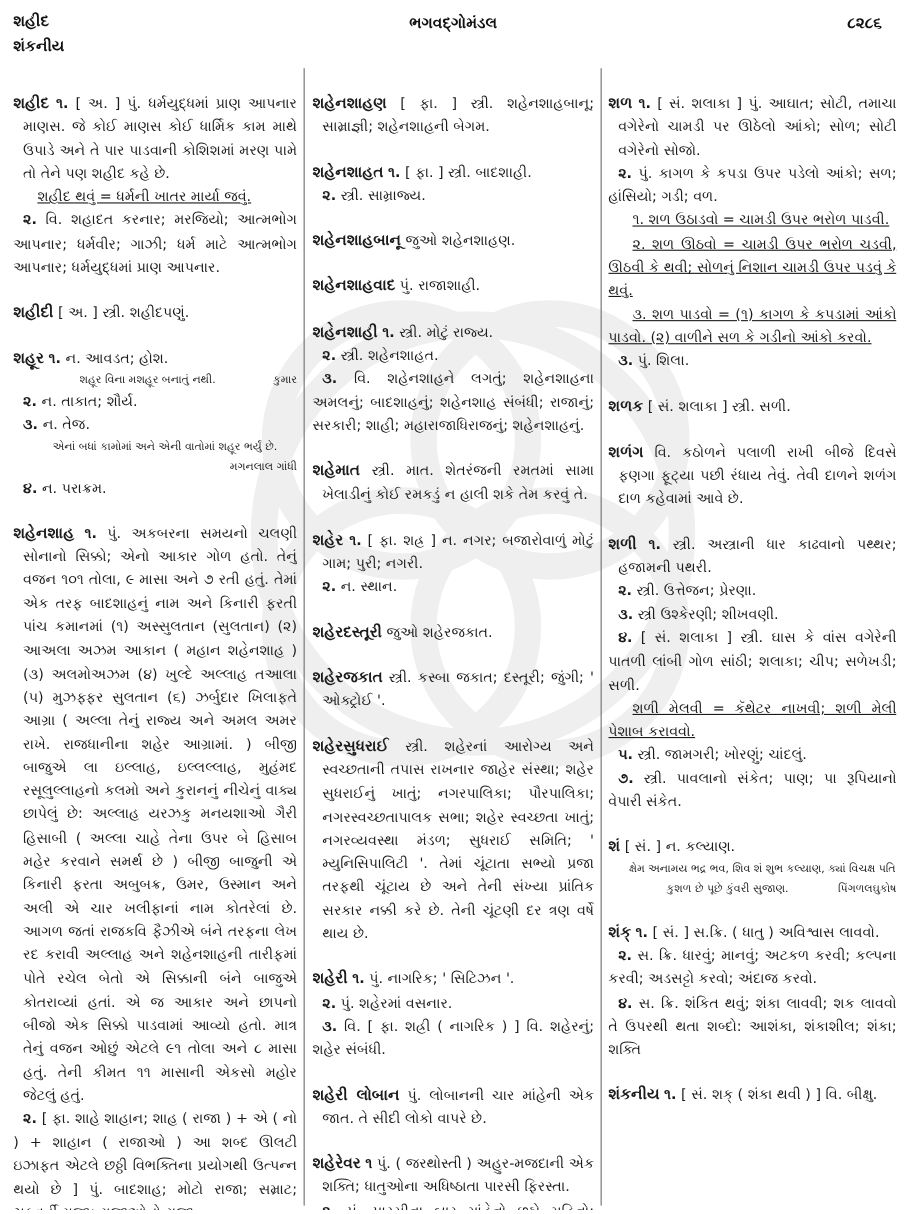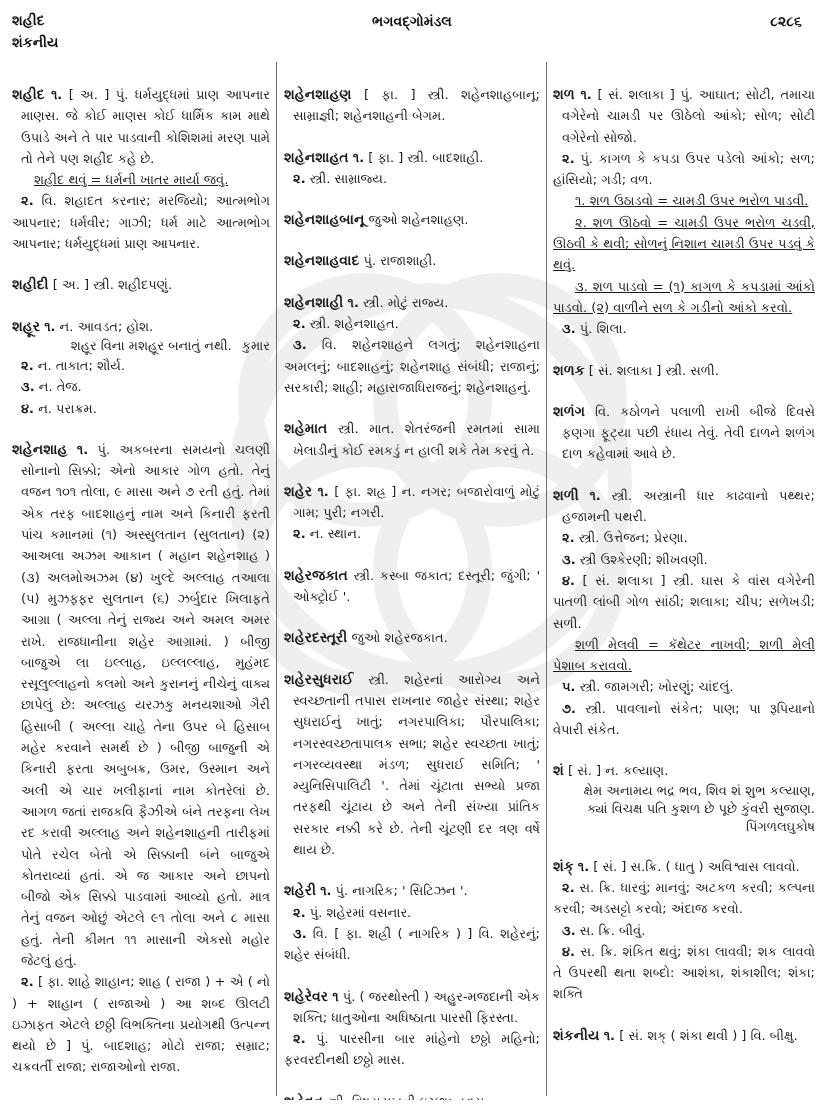--- a/index.html
+++ b/index.html
@@ -21,21 +21,21 @@
   }
   .col1 { left:12px; width:258px; }
   .col2 { left:284px; width:256px; }
   .col3 { left:553px; width:262px; }
   .blk { margin:0; }
   .entry { margin-top:20px; padding-left:9px; text-indent:-9px; }
   .hw { font-weight:bold; font-size:14px; }
   .num { font-weight:bold; }
   .sense { text-indent:9px; }
   .phrase { text-indent:22px;text-decoration:underline; }
-  .quote { padding-left:18px; font-size:13px; line-height:18px; text-align:right; overflow:hidden; }
+  .quote { padding-left:18px; font-size:10px; line-height:18px; text-align:center; overflow:hidden; }
   .quote .src { float:right; margin-left:10px; }
 </style>
 </head>
 <body>
 
 <svg class="watermark" viewBox="0 0 430 500">
   <g fill="none" stroke="#efefef" stroke-width="24">
     <circle cx="150" cy="160" r="115"></circle>
     <circle cx="285" cy="160" r="115"></circle>
     <circle cx="150" cy="330" r="115"></circle>
@@ -54,43 +54,45 @@
 
 <div class="col col1">
   <p class="blk entry"><b class="hw">શહીદ</b> <b class="num">૧.</b> <span>[ અ. ] પું. ધર્મયુદ્ધમાં પ્રાણ આપનાર માણસ. જે કોઈ માણસ કોઈ ધાર્મિક કામ માથે ઉપાડે અને તે પાર પાડવાની કોશિશમાં મરણ પામે તો તેને પણ શહીદ કહે છે.</span></p>
   <p class="blk phrase"><span>શહીદ થવું = ધર્મની ખાતર માર્યા જવું.</span></p>
   <p class="blk sense"><b class="num">૨.</b> <span>વિ. શહાદત કરનાર; મરજિયો; આત્મભોગ આપનાર; ધર્મવીર; ગાઝી; ધર્મ માટે આત્મભોગ આપનાર; ધર્મયુદ્ધમાં પ્રાણ આપનાર.</span></p>
   <p class="blk entry"><b class="hw">શહીદી</b> <span>[ અ. ] સ્ત્રી. શહીદપણું.</span></p>
   <p class="blk entry"><b class="hw">શહૂર</b> <b class="num">૧.</b> <span>ન. આવડત; હોશ.</span></p>
   <div class="blk quote"><span>શહૂર વિના મશહૂર બનાતું નથી.</span><span class="src">કુમાર</span></div>
   <p class="blk sense"><b class="num">૨.</b> <span>ન. તાકાત; શૌર્ય.</span></p>
   <p class="blk sense"><b class="num">૩.</b> <span>ન. તેજ.</span></p>
+  <div class="blk quote"><span>એનાં બધાં કામોમાં અને એની વાતોમાં શહૂર ભર્યું છે.</span><span class="src">મગનલાલ ગાંધી</span></div>
   <p class="blk sense"><b class="num">૪.</b> <span>ન. પરાક્રમ.</span></p>
   <p class="blk entry"><b class="hw">શહેનશાહ</b> <b class="num">૧.</b> <span>પું. અકબરના સમયનો ચલણી સોનાનો સિક્કો; એનો આકાર ગોળ હતો. તેનું વજન ૧૦૧ તોલા, ૯ માસા અને ૭ રતી હતું. તેમાં એક તરફ બાદશાહનું નામ અને કિનારી ફરતી પાંચ કમાનમાં (૧) અસ્સુલતાન (સુલતાન) (૨) આઅલા અઝમ આકાન ( મહાન શહેનશાહ ) (૩) અલમોઅઝમ (૪) ખુલ્દે અલ્લાહ તઆલા (૫) મુઝફ્ફર સુલતાન (૬) ઝર્બુદાર ખિલાફતે આગ્રા ( અલ્લા તેનું રાજ્ય અને અમલ અમર રાખે. રાજધાનીના શહેર આગ્રામાં. ) બીજી બાજુએ લા ઇલ્લાહ, ઇલ્લલ્લાહ, મુહંમદ રસૂલુલ્લાહનો કલમો અને કુરાનનું નીચેનું વાક્ય છાપેલું છે: અલ્લાહ યરઝકુ મનયશાઓ ગૈરી હિસાબી ( અલ્લા ચાહે તેના ઉપર બે હિસાબ મહેર કરવાને સમર્થ છે ) બીજી બાજુની એ કિનારી ફરતા અબુબક્ર, ઉમર, ઉસ્માન અને અલી એ ચાર ખલીફાનાં નામ કોતરેલાં છે. આગળ જતાં રાજકવિ ફૈઝીએ બંને તરફના લેખ રદ કરાવી અલ્લાહ અને શહેનશાહની તારીફમાં પોતે રચેલ બેતો એ સિક્કાની બંને બાજુએ કોતરાવ્યાં હતાં. એ જ આકાર અને છાપનો બીજો એક સિક્કો પાડવામાં આવ્યો હતો. માત્ર તેનું વજન ઓછું એટલે ૯૧ તોલા અને ૮ માસા હતું. તેની કીમત ૧૧ માસાની એકસો મહોર જેટલું હતું.</span></p>
   <p class="blk sense"><b class="num">૨.</b> <span>[ ફા. શાહે શાહાન; શાહ ( રાજા ) + એ ( નો ) + શાહાન ( રાજાઓ ) આ શબ્દ ઊલટી ઇઝાફત એટલે છઠ્ઠી વિભક્તિના પ્રયોગથી ઉત્પન્ન થયો છે ] પું. બાદશાહ; મોટો રાજા; સમ્રાટ; ચક્રવર્તી રાજા; રાજાઓનો રાજા.</span></p>
 </div>
 
 <div class="col col2">
   <p class="blk entry"><b class="hw">શહેનશાહણ</b> <span>[ ફા. ] સ્ત્રી. શહેનશાહબાનૂ; સામ્રાજ્ઞી; શહેનશાહની બેગમ.</span></p>
   <p class="blk entry"><b class="hw">શહેનશાહત</b> <b class="num">૧.</b> <span>[ ફા. ] સ્ત્રી. બાદશાહી.</span></p>
   <p class="blk sense"><b class="num">૨.</b> <span>સ્ત્રી. સામ્રાજ્ય.</span></p>
   <p class="blk entry"><b class="hw">શહેનશાહબાનૂ</b> <span>જુઓ શહેનશાહણ.</span></p>
   <p class="blk entry"><b class="hw">શહેનશાહવાદ</b> <span>પું. રાજાશાહી.</span></p>
   <p class="blk entry"><b class="hw">શહેનશાહી</b> <b class="num">૧.</b> <span>સ્ત્રી. મોટું રાજ્ય.</span></p>
   <p class="blk sense"><b class="num">૨.</b> <span>સ્ત્રી. શહેનશાહત.</span></p>
   <p class="blk sense"><b class="num">૩.</b> <span>વિ. શહેનશાહને લગતું; શહેનશાહના અમલનું; બાદશાહનું; શહેનશાહ સંબંધી; રાજાનું; સરકારી; શાહી; મહારાજાધિરાજનું; શહેનશાહનું.</span></p>
   <p class="blk entry"><b class="hw">શહેમાત</b> <span>સ્ત્રી. માત. શેતરંજની રમતમાં સામા ખેલાડીનું કોઈ રમકડું ન હાલી શકે તેમ કરવું તે.</span></p>
   <p class="blk entry"><b class="hw">શહેર</b> <b class="num">૧.</b> <span>[ ફા. શહ્ર ] ન. નગર; બજારોવાળું મોટું ગામ; પુરી; નગરી.</span></p>
   <p class="blk sense"><b class="num">૨.</b> <span>ન. સ્થાન.</span></p>
+  <p class="blk entry"><b class="hw">શહેરદસ્તૂરી</b> <span>જુઓ શહેરજકાત.</span></p>
   <p class="blk entry"><b class="hw">શહેરજકાત</b> <span>સ્ત્રી. કસ્બા જકાત; દસ્તૂરી; જુંગી; ' ઓક્ટ્રોઈ '.</span></p>
-  <p class="blk entry"><b class="hw">શહેરદસ્તૂરી</b> <span>જુઓ શહેરજકાત.</span></p>
   <p class="blk entry"><b class="hw">શહેરસુધરાઈ</b> <span>સ્ત્રી. શહેરનાં આરોગ્ય અને સ્વચ્છતાની તપાસ રાખનાર જાહેર સંસ્થા; શહેર સુધરાઈનું ખાતું; નગરપાલિકા; પૌરપાલિકા; નગરસ્વચ્છતાપાલક સભા; શહેર સ્વચ્છતા ખાતું; નગરવ્યવસ્થા મંડળ; સુધરાઈ સમિતિ; ' મ્યુનિસિપાલિટી '. તેમાં ચૂંટાતા સભ્યો પ્રજા તરફથી ચૂંટાય છે અને તેની સંખ્યા પ્રાંતિક સરકાર નક્કી કરે છે. તેની ચૂંટણી દર ત્રણ વર્ષે થાય છે.</span></p>
   <p class="blk entry"><b class="hw">શહેરી</b> <b class="num">૧.</b> <span>પું. નાગરિક; ' સિટિઝન '.</span></p>
   <p class="blk sense"><b class="num">૨.</b> <span>પું. શહેરમાં વસનાર.</span></p>
   <p class="blk sense"><b class="num">૩.</b> <span>વિ. [ ફા. શહ્રી ( નાગરિક ) ] વિ. શહેરનું; શહેર સંબંધી.</span></p>
+  <p class="blk entry"><b class="hw">શહેરી લોબાન</b> <span>પું. લોબાનની ચાર માંહેની એક જાત. તે સીદી લોકો વાપરે છે.</span></p>
   <p class="blk entry"><b class="hw">શહેરેવર</b> <b class="num">૧</b> <span>પું. ( જરથોસ્તી ) અહુર-મજદાની એક શક્તિ; ધાતુઓના અધિષ્ઠાતા પારસી ફિરસ્તા.</span></p>
   <p class="blk sense"><b class="num">૨.</b> <span>પું. પારસીના બાર માંહેનો છઠ્ઠો મહિનો; ફરવરદીનથી છઠ્ઠો માસ.</span></p>
   <p class="blk entry"><b class="hw">શહેવત</b> <span>સ્ત્રી. વિષયસુખની ઇચ્છા; હવસ.</span></p>
   <p class="blk entry"><b class="hw">શહોરાશહોર</b> <span>પું. શોરબકોર.</span></p>
   <div class="blk quote"><span>મળ્યુ જોવા ગામ જ આખું મંડાયો શહોરાશહોર.</span><span class="src">પ્રેમાનંદ</span></div>
 </div>
 
 <div class="col col3">
   <p class="blk entry"><b class="hw">શળ</b> <b class="num">૧.</b> <span>[ સં. શલાકા ] પું. આઘાત; સોટી, તમાચા વગેરેનો ચામડી પર ઊઠેલો આંકો; સોળ; સોટી વગેરેનો સોજો.</span></p>
   <p class="blk sense"><b class="num">૨.</b> <span>પું. કાગળ કે કપડા ઉપર પડેલો આંકો; સળ; હાંસિયો; ગડી; વળ.</span></p>
@@ -104,16 +106,15 @@
   <p class="blk sense"><b class="num">૨.</b> <span>સ્ત્રી. ઉત્તેજન; પ્રેરણા.</span></p>
   <p class="blk sense"><b class="num">૩.</b> <span>સ્ત્રી ઉશ્કેરણી; શીખવણી.</span></p>
   <p class="blk sense"><b class="num">૪.</b> <span>[ સં. શલાકા ] સ્ત્રી. ઘાસ કે વાંસ વગેરેની પાતળી લાંબી ગોળ સાંઠી; શલાકા; ચીપ; સળેખડી; સળી.</span></p>
   <p class="blk phrase"><span>શળી મેલવી = કૅથેટર નાખવી; શળી મેલી પેશાબ કરાવવો.</span></p>
   <p class="blk sense"><b class="num">૫.</b> <span>સ્ત્રી. જામગરી; ખોરણું; ચાંદલું.</span></p>
   <p class="blk sense"><b class="num">૭.</b> <span>સ્ત્રી. પાવલાનો સંકેત; પાણ; પા રૂપિયાનો વેપારી સંકેત.</span></p>
   <p class="blk entry"><b class="hw">શં</b> <span>[ સં. ] ન. કલ્યાણ.</span></p>
   <div class="blk quote"><span>ક્ષેમ અનામય ભદ્ર ભવ, શિવ શં શુભ કલ્યાણ, ક્યાં વિચક્ષ પતિ કુશળ છે પૂછે કુંવરી સુજાણ.</span><span class="src">પિંગળલઘુકોષ</span></div>
   <p class="blk entry"><b class="hw">શંક્</b> <b class="num">૧.</b> <span>[ સં. ] સ.ક્રિ. ( ધાતુ ) અવિશ્વાસ લાવવો.</span></p>
   <p class="blk sense"><b class="num">૨.</b> <span>સ. ક્રિ. ધારવું; માનવું; અટકળ કરવી; કલ્પના કરવી; અડસટ્ટો કરવો; અંદાજ કરવો.</span></p>
-  <p class="blk sense"><b class="num">૩.</b> <span>સ. ક્રિ. બીવું.</span></p>
   <p class="blk sense"><b class="num">૪.</b> <span>સ. ક્રિ. શંકિત થવું; શંકા લાવવી; શક લાવવો તે ઉપરથી થતા શબ્દો: આશંકા, શંકાશીલ; શંકા; શક્તિ</span></p>
   <p class="blk entry"><b class="hw">શંકનીય</b> <b class="num">૧.</b> <span>[ સં. શક્ ( શંકા થવી ) ] વિ. બીક્ષુ.</span></p>
 </div>
 
 </body></html>

